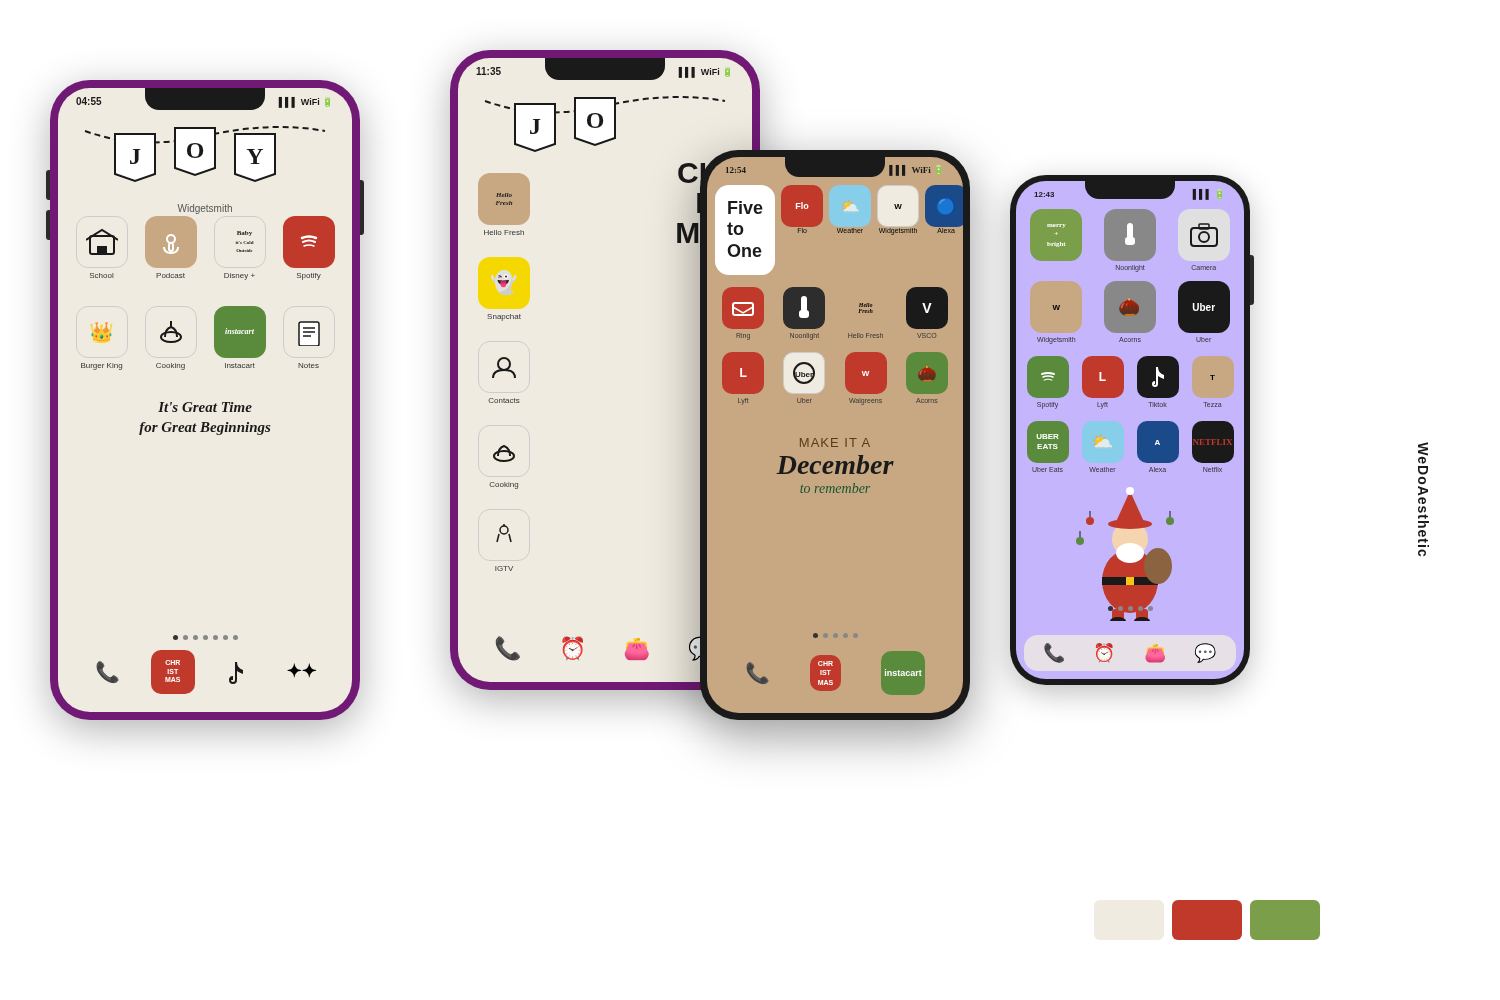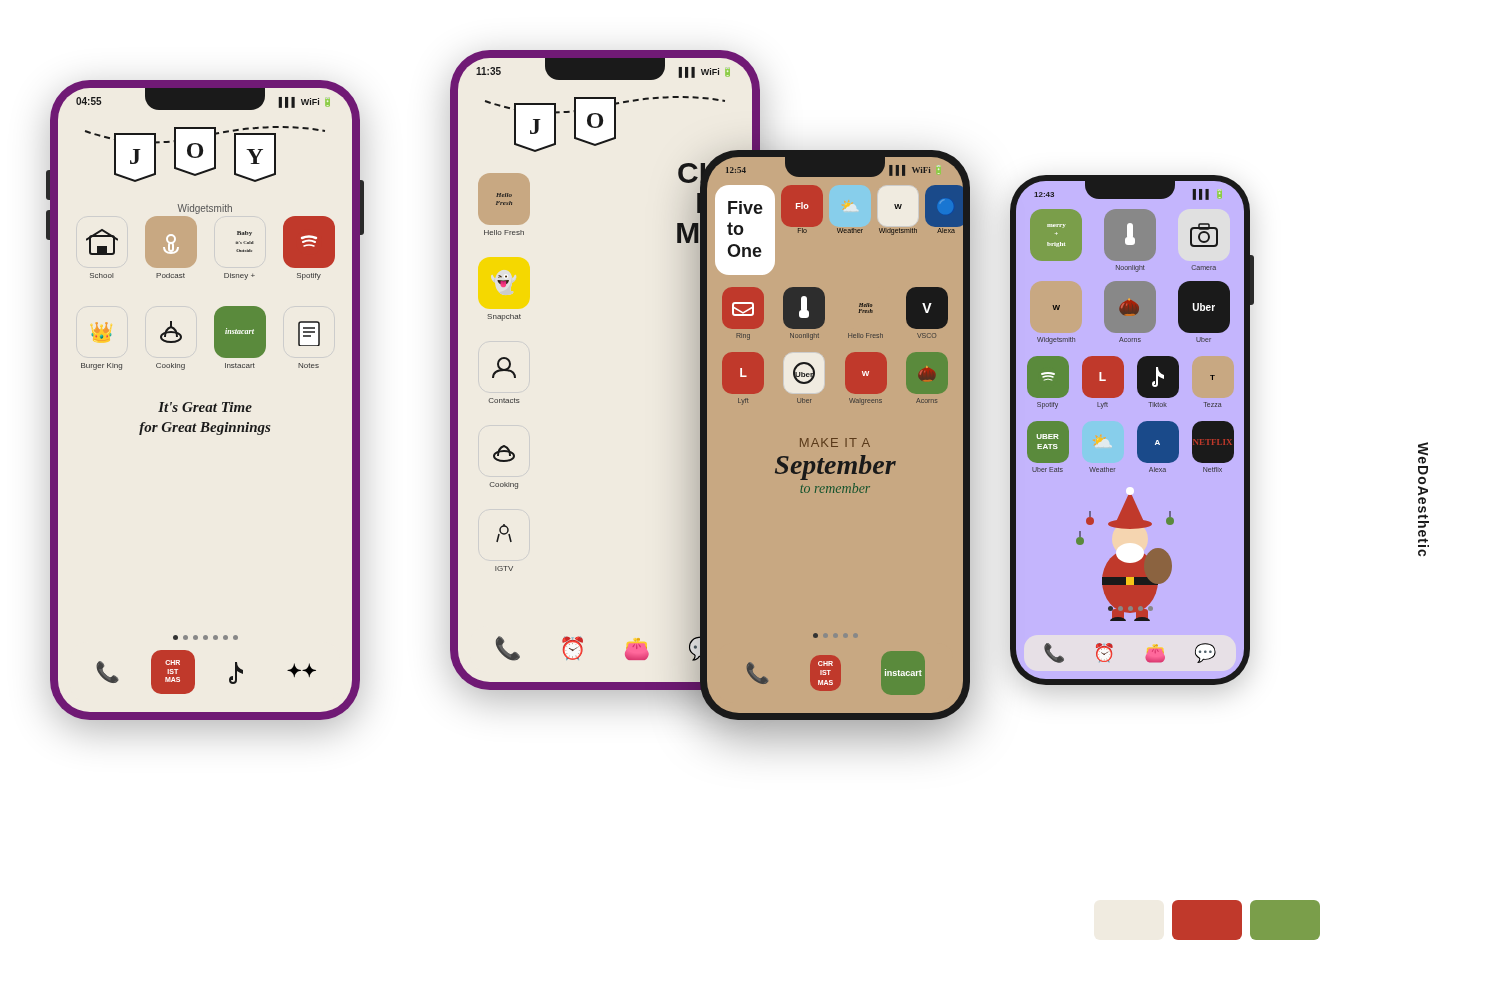--- a/index.html
+++ b/index.html
@@ -577,21 +577,21 @@
           <span class="app-label-sm">Walgreens</span>
         </div>
         <div class="app-icon-wrap">
           <div style="width:42px;height:42px;border-radius:10px;background:#5a8a3c;display:flex;align-items:center;justify-content:center;font-size:16px;">🌰</div>
           <span class="app-label-sm">Acorns</span>
         </div>
       </div>
 
       <div style="position:absolute;top:268px;left:8px;right:8px;text-align:center;padding:10px;">
         <div style="font-size:13px;color:#5a3a1a;font-weight:400;letter-spacing:1px;text-transform:uppercase;">MAKE IT A</div>
-        <div style="font-size:28px;font-weight:900;font-style:italic;color:#1a1a1a;font-family:Georgia,serif;line-height:1.1;">September</div>
+        <div style="font-size:28px;font-weight:900;font-style:italic;color:#1a1a1a;font-family:Georgia,serif;line-height:1.1;">December</div>
         <div style="font-size:14px;font-style:italic;color:#14532d;font-family:Georgia,serif;">to remember</div>
       </div>
 
       <div style="position:absolute;bottom:75px;left:0;right:0;display:flex;justify-content:center;gap:5px;">
         <div class="dot active"></div>
         <div class="dot"></div>
         <div class="dot"></div>
         <div class="dot"></div>
         <div class="dot"></div>
       </div>

